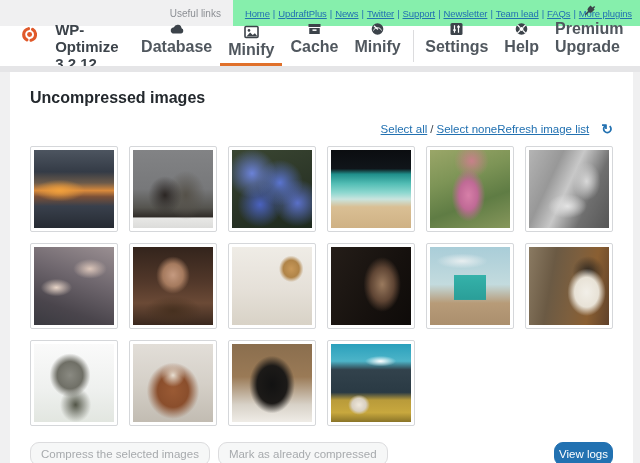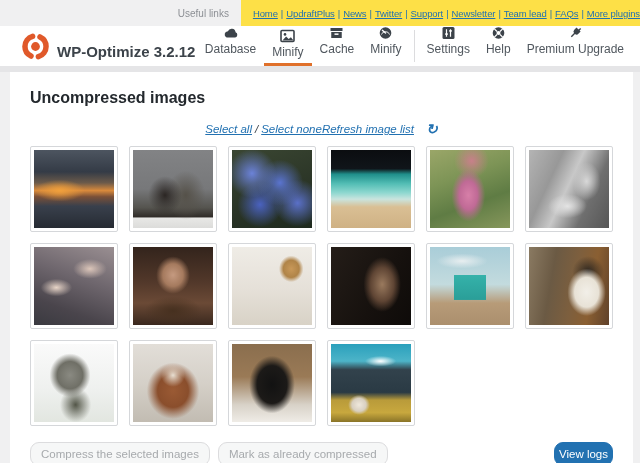--- a/index.html
+++ b/index.html
@@ -6,43 +6,43 @@
   body{
     width:640px;height:463px;position:relative;overflow:hidden;
     background:#f0f0f1;font-family:"Liberation Sans",sans-serif;
     -webkit-font-smoothing:antialiased;
   }
   a{text-decoration:underline;color:#2271b1;cursor:pointer;}
 
   
   .topbar{position:absolute;top:0;left:0;right:0;height:26px;display:flex;align-items:stretch;justify-content:flex-end;}
   .useful-label{color:#8c8f94;font-size:10px;align-self:center;margin-right:12px;}
-  .topbar-links{background:#fde047;display:flex;align-items:center;padding:0 0 0 12px;font-size:9.5px;letter-spacing:-0.1px;white-space:nowrap;}
+  .topbar-links{background:#86efac;display:flex;align-items:center;padding:0 8px 0 12px;font-size:9.5px;letter-spacing:-0.1px;white-space:nowrap;}
   .topbar-links a{color:#2271b1;}
   .topbar-links .sep{color:#2271b1;margin:0 3px;}
 
   
   .header{position:absolute;top:26px;left:0;right:0;height:40px;background:#fff;display:flex;align-items:center;}
-  .brand{display:flex;align-items:flex-end;gap:8px;margin-left:22px;}
+  .brand{display:flex;align-items:flex-start;gap:18px;margin-left:22px;}
   .logo{width:27px;height:27px;}
   .brand-title{font-size:15px;font-weight:600;color:#3c434a;}
   .nav{margin-left:auto;display:flex;align-items:flex-end;gap:0;padding-right:8px;height:100%;}
   .tab{display:flex;flex-direction:column;align-items:center;justify-content:flex-end;gap:2px;
-       font-size:12px;color:#50575e;padding:0 8px 7px 8px;cursor:pointer;border-bottom:3px solid transparent;}
+       font-size:16px;color:#50575e;padding:0 8px 7px 8px;cursor:pointer;border-bottom:3px solid transparent;font-weight:bold;}
   .tab svg{display:block;}
   .tab.active{border-bottom:3px solid #e0702a;padding-bottom:4px;}
   .nav-sep{width:1px;background:#dcdcde;height:32px;align-self:center;margin:0 4px;}
 
   
   .band{position:absolute;top:66px;left:0;right:0;height:6px;background:#e5e5e7;}
 
   
   .content{position:absolute;top:72px;left:10px;right:7px;bottom:0;background:#fff;padding:0 20px;box-sizing:border-box;}
   .page-title{margin-top:17px;font-size:16px;font-weight:700;color:#23282d;}
-  .select-row{display:flex;justify-content:center;align-items:center;margin-top:15px;font-size:11.5px;font-style:italic;}
+  .select-row{display:flex;justify-content:flex-end;align-items:center;margin-top:15px;font-size:11.5px;}
   .select-row .slash{color:#3c434a;margin:0 3px;}
   .refresh{display:flex;align-items:center;gap:12px;}
   .refresh-icon{color:#2271b1;font-size:14px;line-height:1;text-decoration:none;font-weight:700;}
 
   .grid{margin-top:10px;display:grid;grid-template-columns:repeat(6,88px);column-gap:11px;row-gap:11px;}
   .cell{width:88px;height:86px;background:#fff;border:1px solid #d5d7da;border-radius:2px;box-sizing:border-box;padding:3px;cursor:pointer;}
   .thumb{width:100%;height:100%;background-repeat:no-repeat;background-size:cover;}
 
   
   .t1{background-image:radial-gradient(ellipse 45% 20% at 32% 52%,#f0a03c 0%,rgba(240,160,60,0) 70%),

